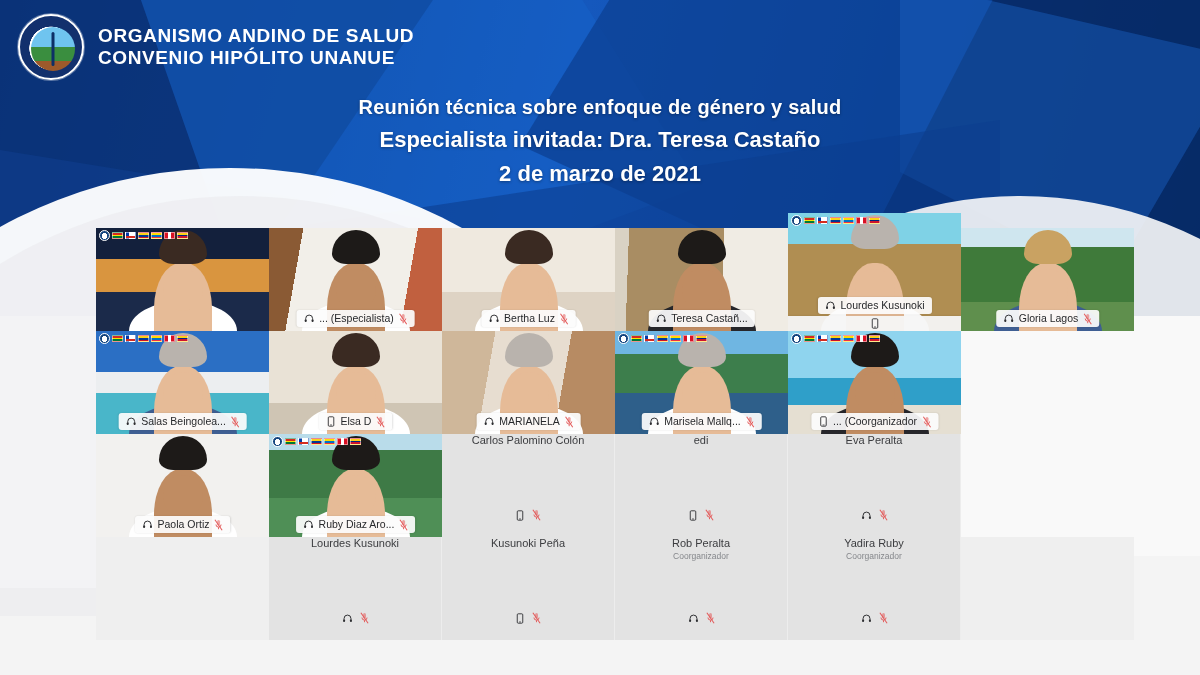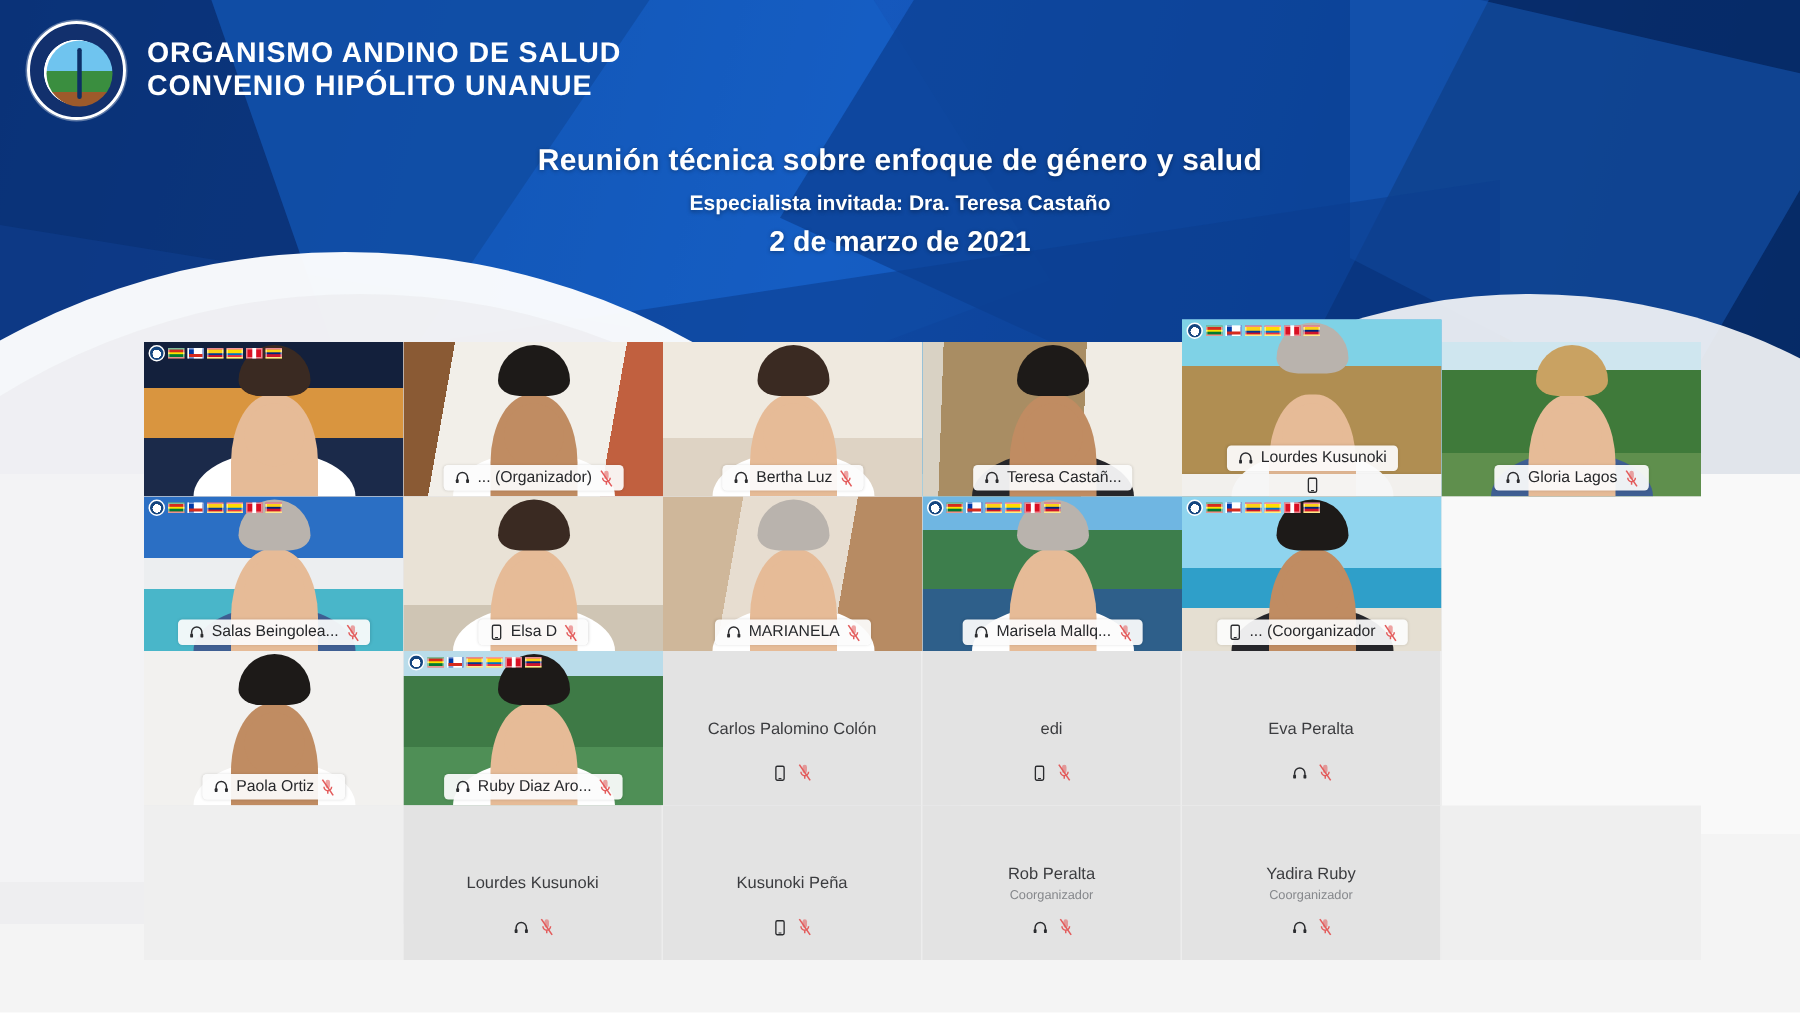--- a/index.html
+++ b/index.html
@@ -115,22 +115,22 @@
     font-size: 19px; font-weight: 700; letter-spacing: .6px;
   }
 
   
   .titleblock {
     position: absolute; left: 0; top: 96px; width: 1200px;
     text-align: center; color: #ffffff; z-index: 6;
     text-shadow: 0 1px 3px rgba(0,0,0,.35);
   }
   .titleblock .t1 { font-size: 20px; font-weight: 700; letter-spacing: .2px; }
-  .titleblock .t2 { font-size: 14px; font-weight: 700; margin-top: 8px; }
-  .titleblock .t3 { font-size: 19px; font-weight: 700; margin-top: 8px; }
+  .titleblock .t2 { font-size: 22px; font-weight: 700; margin-top: 8px; }
+  .titleblock .t3 { font-size: 22px; font-weight: 700; margin-top: 8px; }
 
   
   #grid {
     position: absolute; left: 96px; top: 228px;
     width: 1044px;
     z-index: 8;
   }
   .grid-row { display: flex; }
   .tile {
     width: 173px; height: 103px;
@@ -233,21 +233,21 @@
     background: rgba(246,246,246,.95); padding: 2px 0;
   }
 
   .ic { flex: none; display: inline-block; line-height: 0; }
   .ic svg { display: block; }
 
   
   .ph-inner {
     position: absolute; inset: 0;
     display: flex; flex-direction: column;
-    align-items: center; justify-content: center;
+    align-items: center; justify-content: flex-start;
   }
   .ph-name { font-size: 11px; color: #3b3c3f; }
   .ph-role { font-size: 8.5px; color: #85878b; margin-top: 2px; }
   .ph-icons {
     position: absolute; left: 0; bottom: 16px; width: 100%;
     display: flex; align-items: center; justify-content: center; gap: 7px;
   }
 </style>
 </head>
 <body>
@@ -309,21 +309,21 @@
             <div class="hair black"></div>
           </div>
           <div class="namebadge">
             <span class="ic">
               <svg width="11" height="11" viewBox="0 0 16 16" fill="none" stroke="#2b2c2f" stroke-width="1.4">
                 <path d="M3 9.5V8a5 5 0 0 1 10 0v1.5"></path>
                 <rect x="1.6" y="9.2" width="2.8" height="4" rx="1.2" fill="#2b2c2f" stroke="none"></rect>
                 <rect x="11.6" y="9.2" width="2.8" height="4" rx="1.2" fill="#2b2c2f" stroke="none"></rect>
               </svg>
             </span>
-            <span class="nm">... (Organizador)</span>
+            <span class="nm">... (Especialista)</span>
             <span class="ic">
               <svg width="9" height="12" viewBox="0 0 12 16" fill="none" stroke="#e35b5b" stroke-width="1.3">
                 <rect x="4" y="1.2" width="4" height="7.4" rx="2" fill="#e35b5b" stroke="none" opacity=".55"></rect>
                 <path d="M2.6 7.4a3.4 3.4 0 0 0 6.8 0"></path>
                 <line x1="6" y1="11" x2="6" y2="13.6"></line>
                 <line x1="1.2" y1="1" x2="10.8" y2="15" stroke-width="1.4"></line>
               </svg>
             </span>
           </div>
         </div>

